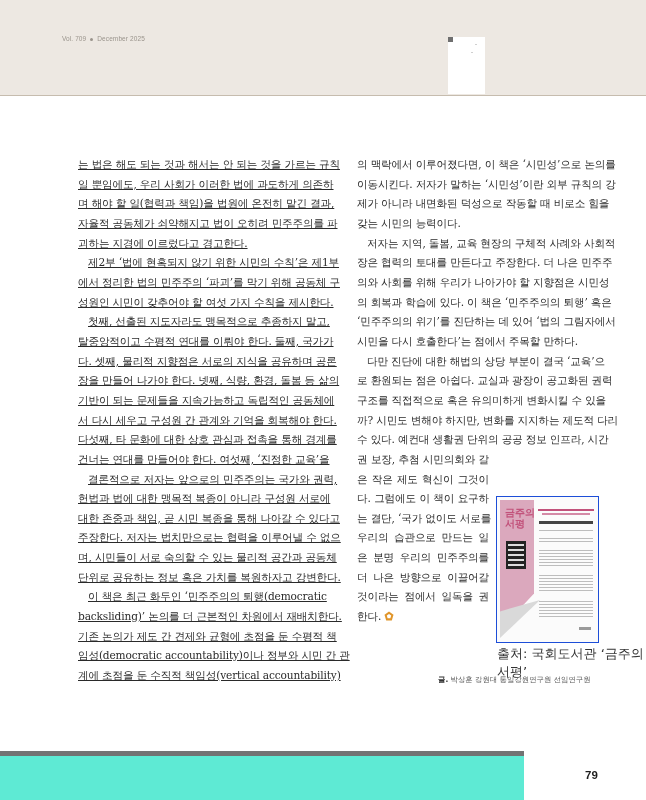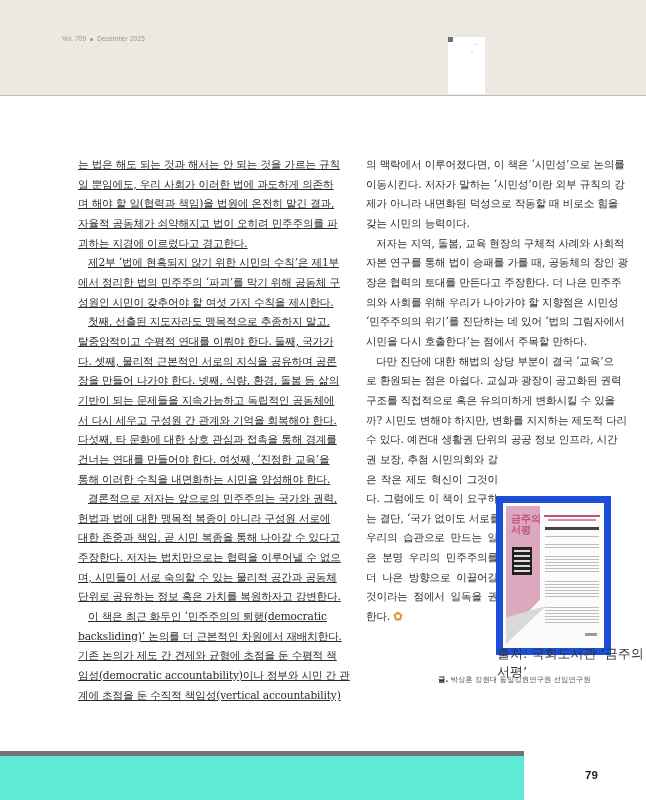--- a/index.html
+++ b/index.html
@@ -25,28 +25,28 @@
   .corner-thumb .mark { position: absolute; left: 0; top: 0; width: 5px; height: 5px; background: #6f6f6f; }
   .corner-thumb .speck1 { position: absolute; left: 27px; top: 7px; width: 2px; height: 1px; background: #d0d0d0; }
   .corner-thumb .speck2 { position: absolute; left: 23px; top: 15px; width: 2px; height: 1px; background: #d0d0d0; }
 
   .col {
     position: absolute; top: 155px;
     font-size: 10.6px; line-height: 19.65px; text-align: justify;
     letter-spacing: -0.15px;
   }
   .col-left { left: 78px; width: 243px; text-decoration: underline; }
-  .col-right { left: 366px; width: 242px; }
+  .col-right { left: 357px; width: 242px; }
   .line { display: block; white-space: nowrap; text-align-last: justify; text-align: justify; }
   .line.last { text-align-last: left; }
   .narrow { width: 132px; }
 
   .figure {
     position: absolute; left: 496px; top: 496px; width: 101px; height: 145px;
-    border: 7px solid #1d4ed8; background: #fbfbfb; overflow: hidden;
+    border: 1px solid #1d4ed8; background: #fbfbfb; overflow: hidden;
   }
   .fig-pink { position: absolute; left: 3px; top: 3px; width: 34px; height: 130px; background: #dba8bd; clip-path: polygon(0 0, 100% 0, 100% 72%, 0 100%); }
   .fig-grey { position: absolute; left: 3px; top: 103px; width: 40px; height: 38px; background: #d9d9d9; clip-path: polygon(0 30%, 100% 0, 0 100%); }
   .fig-title { position: absolute; left: 8px; top: 10px; font-family: "DejaVu Sans", sans-serif; font-size: 10px; line-height: 11px; color: #c2527b; font-weight: bold; }
   .fig-book { position: absolute; left: 9px; top: 44px; width: 20px; height: 28px; background: #222; }
   .fig-book i { display:block; height:2px; margin:3px 2px; background:#ddd; }
   .fig-headline { position: absolute; left: 41px; top: 12px; width: 56px; height: 2px; background: #c2527b; }
   .fig-headline2 { position: absolute; left: 45px; top: 16px; width: 48px; height: 2px; background: #d48aa6; }
   .fig-bar { position: absolute; left: 42px; top: 24px; width: 54px; height: 3px; background: #444; }
   .fig-text { position: absolute; left: 42px; width: 54px; height: 1px; background: #bdbdbd; }
@@ -90,49 +90,48 @@
   <span class="line">는 법은 해도 되는 것과 해서는 안 되는 것을 가르는 규칙</span>
   <span class="line">일 뿐임에도, 우리 사회가 이러한 법에 과도하게 의존하</span>
   <span class="line">며 해야 할 일(협력과 책임)을 법원에 온전히 맡긴 결과,</span>
   <span class="line">자율적 공동체가 쇠약해지고 법이 오히려 민주주의를 파</span>
   <span class="line last">괴하는 지경에 이르렀다고 경고한다.</span>
   <span class="line" style="padding-left:10px">제2부 ‘법에 현혹되지 않기 위한 시민의 수칙’은 제1부</span>
   <span class="line">에서 정리한 법의 민주주의 ‘파괴’를 막기 위해 공동체 구</span>
   <span class="line last">성원인 시민이 갖추어야 할 여섯 가지 수칙을 제시한다.</span>
   <span class="line" style="padding-left:10px">첫째, 선출된 지도자라도 맹목적으로 추종하지 말고,</span>
   <span class="line">탈중앙적이고 수평적 연대를 이뤄야 한다. 둘째, 국가가</span>
-  <span class="line">다. 셋째, 물리적 근본적인 서로의 지식을 공유하며 공론</span>
+  <span class="line">다. 셋째, 물리적 지향점은 서로의 지식을 공유하며 공론</span>
   <span class="line">장을 만들어 나가야 한다. 넷째, 식량, 환경, 돌봄 등 삶의</span>
   <span class="line">기반이 되는 문제들을 지속가능하고 독립적인 공동체에</span>
   <span class="line">서 다시 세우고 구성원 간 관계와 기억을 회복해야 한다.</span>
   <span class="line">다섯째, 타 문화에 대한 상호 관심과 접촉을 통해 경계를</span>
   <span class="line">건너는 연대를 만들어야 한다. 여섯째, ‘진정한 교육’을</span>
-  <span class="line last">통해 이러한 수칙을 내면화하는 시민을 양성해야 한다.</span>
   <span class="line" style="padding-left:10px">결론적으로 저자는 앞으로의 민주주의는 국가와 권력,</span>
   <span class="line">헌법과 법에 대한 맹목적 복종이 아니라 구성원 서로에</span>
   <span class="line">대한 존중과 책임, 곧 시민 복종을 통해 나아갈 수 있다고</span>
   <span class="line">주장한다. 저자는 법치만으로는 협력을 이루어낼 수 없으</span>
   <span class="line">며, 시민들이 서로 숙의할 수 있는 물리적 공간과 공동체</span>
   <span class="line last">단위로 공유하는 정보 혹은 가치를 복원하자고 강변한다.</span>
   <span class="line" style="padding-left:10px">이 책은 최근 화두인 ‘민주주의의 퇴행(democratic</span>
   <span class="line">backsliding)’ 논의를 더 근본적인 차원에서 재배치한다.</span>
   <span class="line">기존 논의가 제도 간 견제와 균형에 초점을 둔 수평적 책</span>
   <span class="line">임성(democratic accountability)이나 정부와 시민 간 관</span>
   <span class="line">계에 초점을 둔 수직적 책임성(vertical accountability)</span>
 </div>
 
 <div class="col col-right">
   <span class="line">의 맥락에서 이루어졌다면, 이 책은 ‘시민성’으로 논의를</span>
   <span class="line">이동시킨다. 저자가 말하는 ‘시민성’이란 외부 규칙의 강</span>
   <span class="line">제가 아니라 내면화된 덕성으로 작동할 때 비로소 힘을</span>
   <span class="line last">갖는 시민의 능력이다.</span>
   <span class="line" style="padding-left:10px">저자는 지역, 돌봄, 교육 현장의 구체적 사례와 사회적</span>
-  <span class="line">자본 연구를 통해 법이 승패를 가를 때, 공동체의 장인 광</span>
   <span class="line">장은 협력의 토대를 만든다고 주장한다. 더 나은 민주주</span>
   <span class="line">의와 사회를 위해 우리가 나아가야 할 지향점은 시민성</span>
+  <span class="line">의 회복과 학습에 있다. 이 책은 ‘민주주의의 퇴행’ 혹은</span>
   <span class="line">‘민주주의의 위기’를 진단하는 데 있어 ‘법의 그림자에서</span>
   <span class="line last">시민을 다시 호출한다’는 점에서 주목할 만하다.</span>
   <span class="line" style="padding-left:10px">다만 진단에 대한 해법의 상당 부분이 결국 ‘교육’으</span>
   <span class="line">로 환원되는 점은 아쉽다. 교실과 광장이 공고화된 권력</span>
   <span class="line">구조를 직접적으로 혹은 유의미하게 변화시킬 수 있을</span>
   <span class="line">까? 시민도 변해야 하지만, 변화를 지지하는 제도적 다리</span>
   <span class="line">수 있다. 예컨대 생활권 단위의 공공 정보 인프라, 시간</span>
   <span class="line narrow">권 보장, 추첨 시민의회와 갈</span>
   <span class="line narrow">은 작은 제도 혁신이 그것이</span>
   <span class="line narrow">다. 그럼에도 이 책이 요구하</span>

